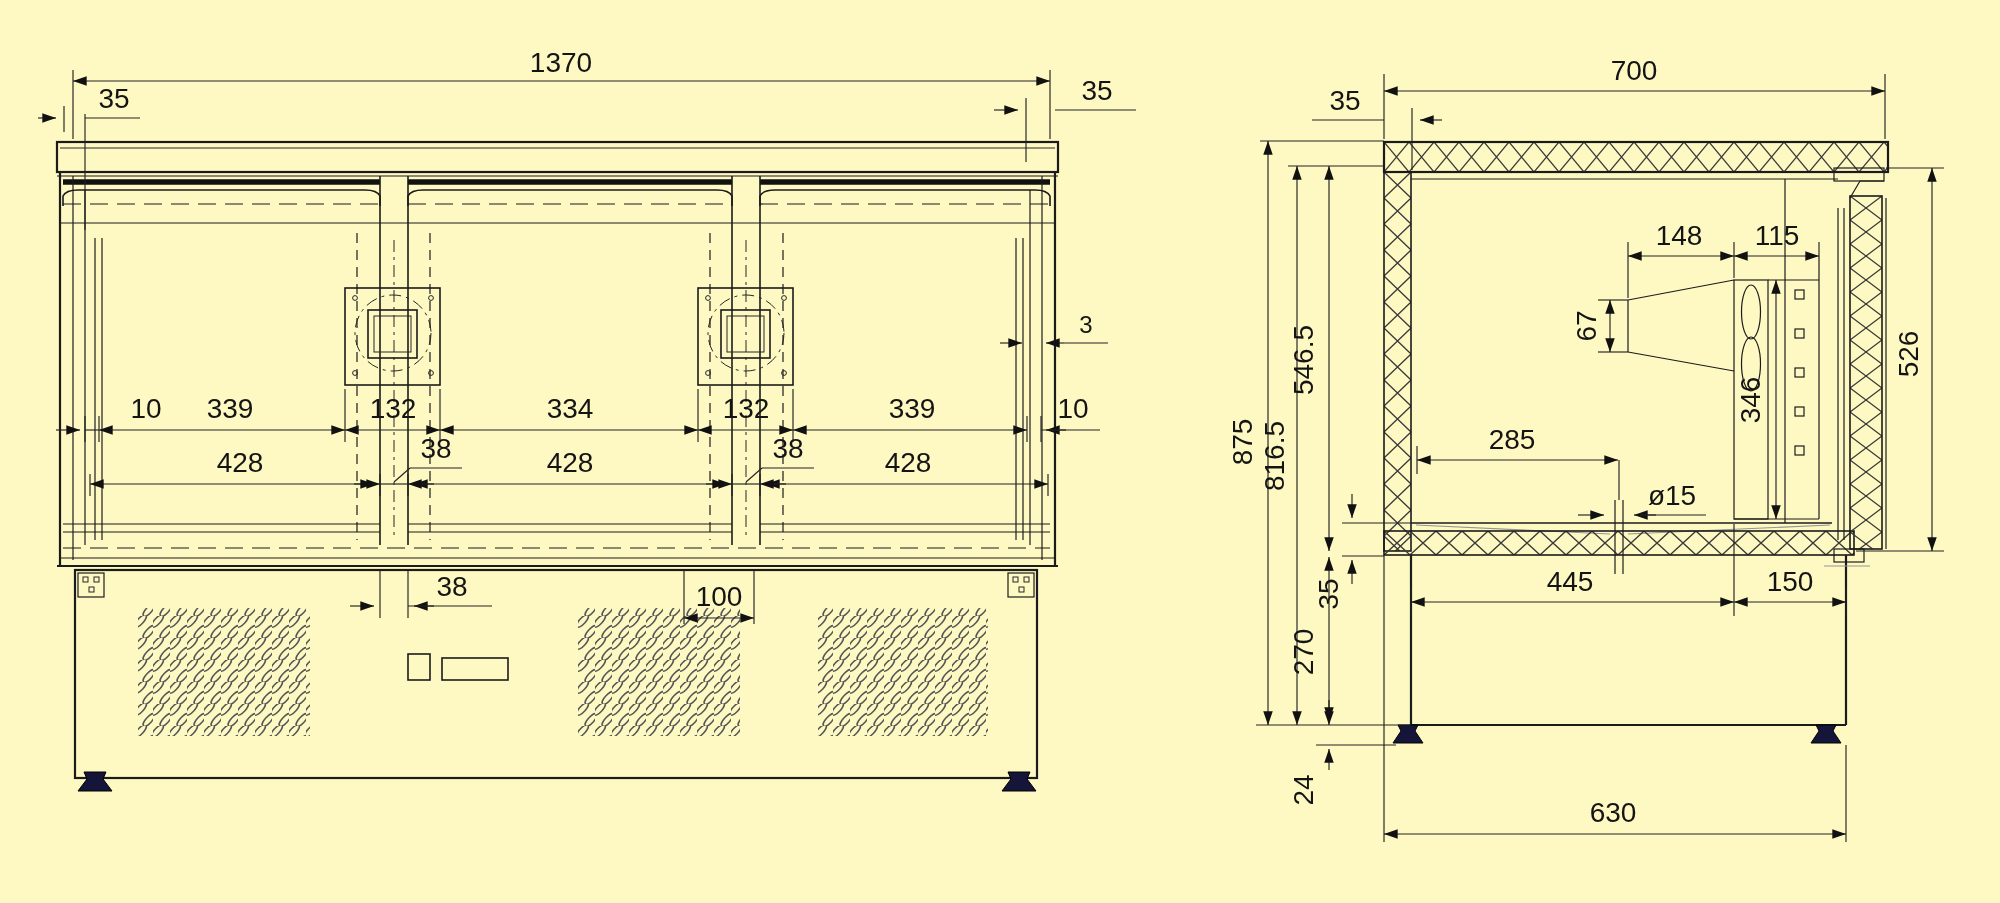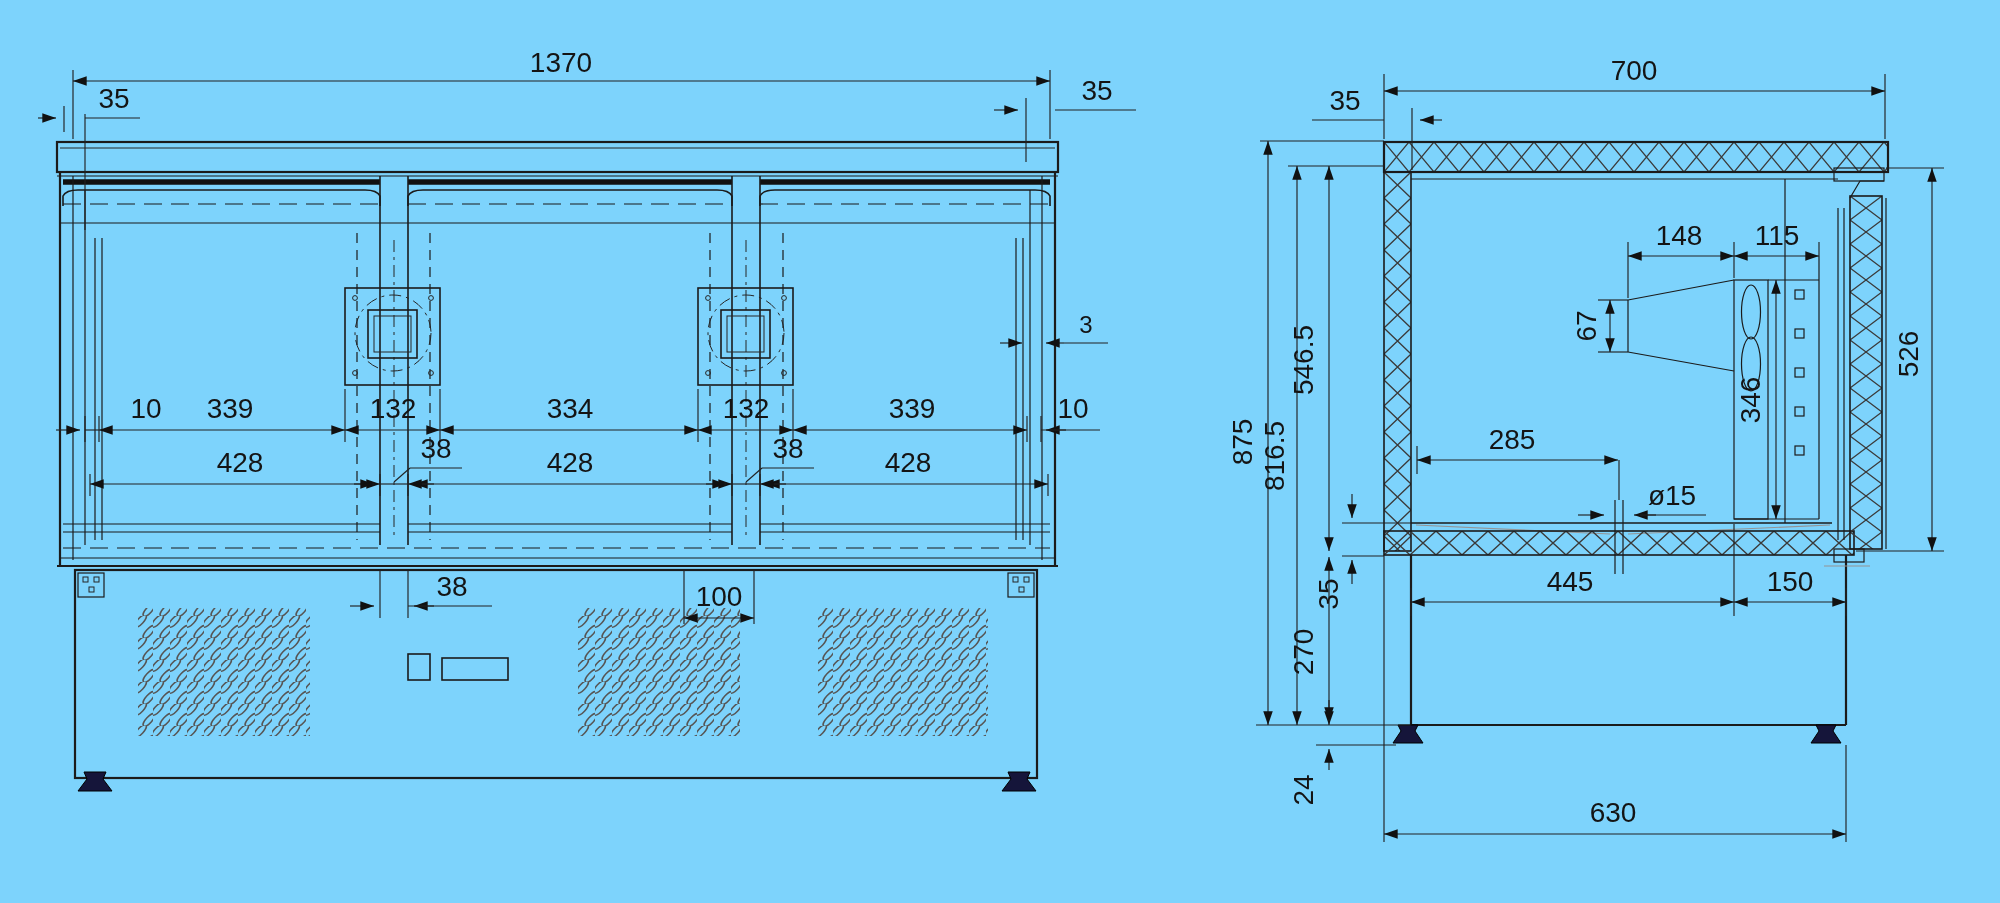--- a/index.html
+++ b/index.html
@@ -1,16 +1,16 @@
 <!DOCTYPE html>
 <html><head>
 <meta charset="utf-8">
 <style>
   html,body{margin:0;padding:0;background:#fff;}
-  .stage{position:relative;width:2000px;height:903px;background:#7dd3fc;overflow:hidden;
+  .stage{position:relative;width:2000px;height:903px;background:#fef9c3;overflow:hidden;
          font-family:"Liberation Sans",sans-serif;}
   svg{display:block;}
   .ol{fill:none;stroke:#1b1b1b;stroke-width:2.2;}
   .l2{fill:none;stroke:#1b1b1b;stroke-width:1.6;}
   .l1{fill:none;stroke:#1b1b1b;stroke-width:1.2;}
   .lt{fill:none;stroke:#262626;stroke-width:1;}
   .thk{fill:none;stroke:#111;stroke-width:5.5;}
   .dsh{stroke-dasharray:18 9;}
   .dsh2{stroke-dasharray:10 7;}
   .ddot{stroke-dasharray:12 5 3 5;}

